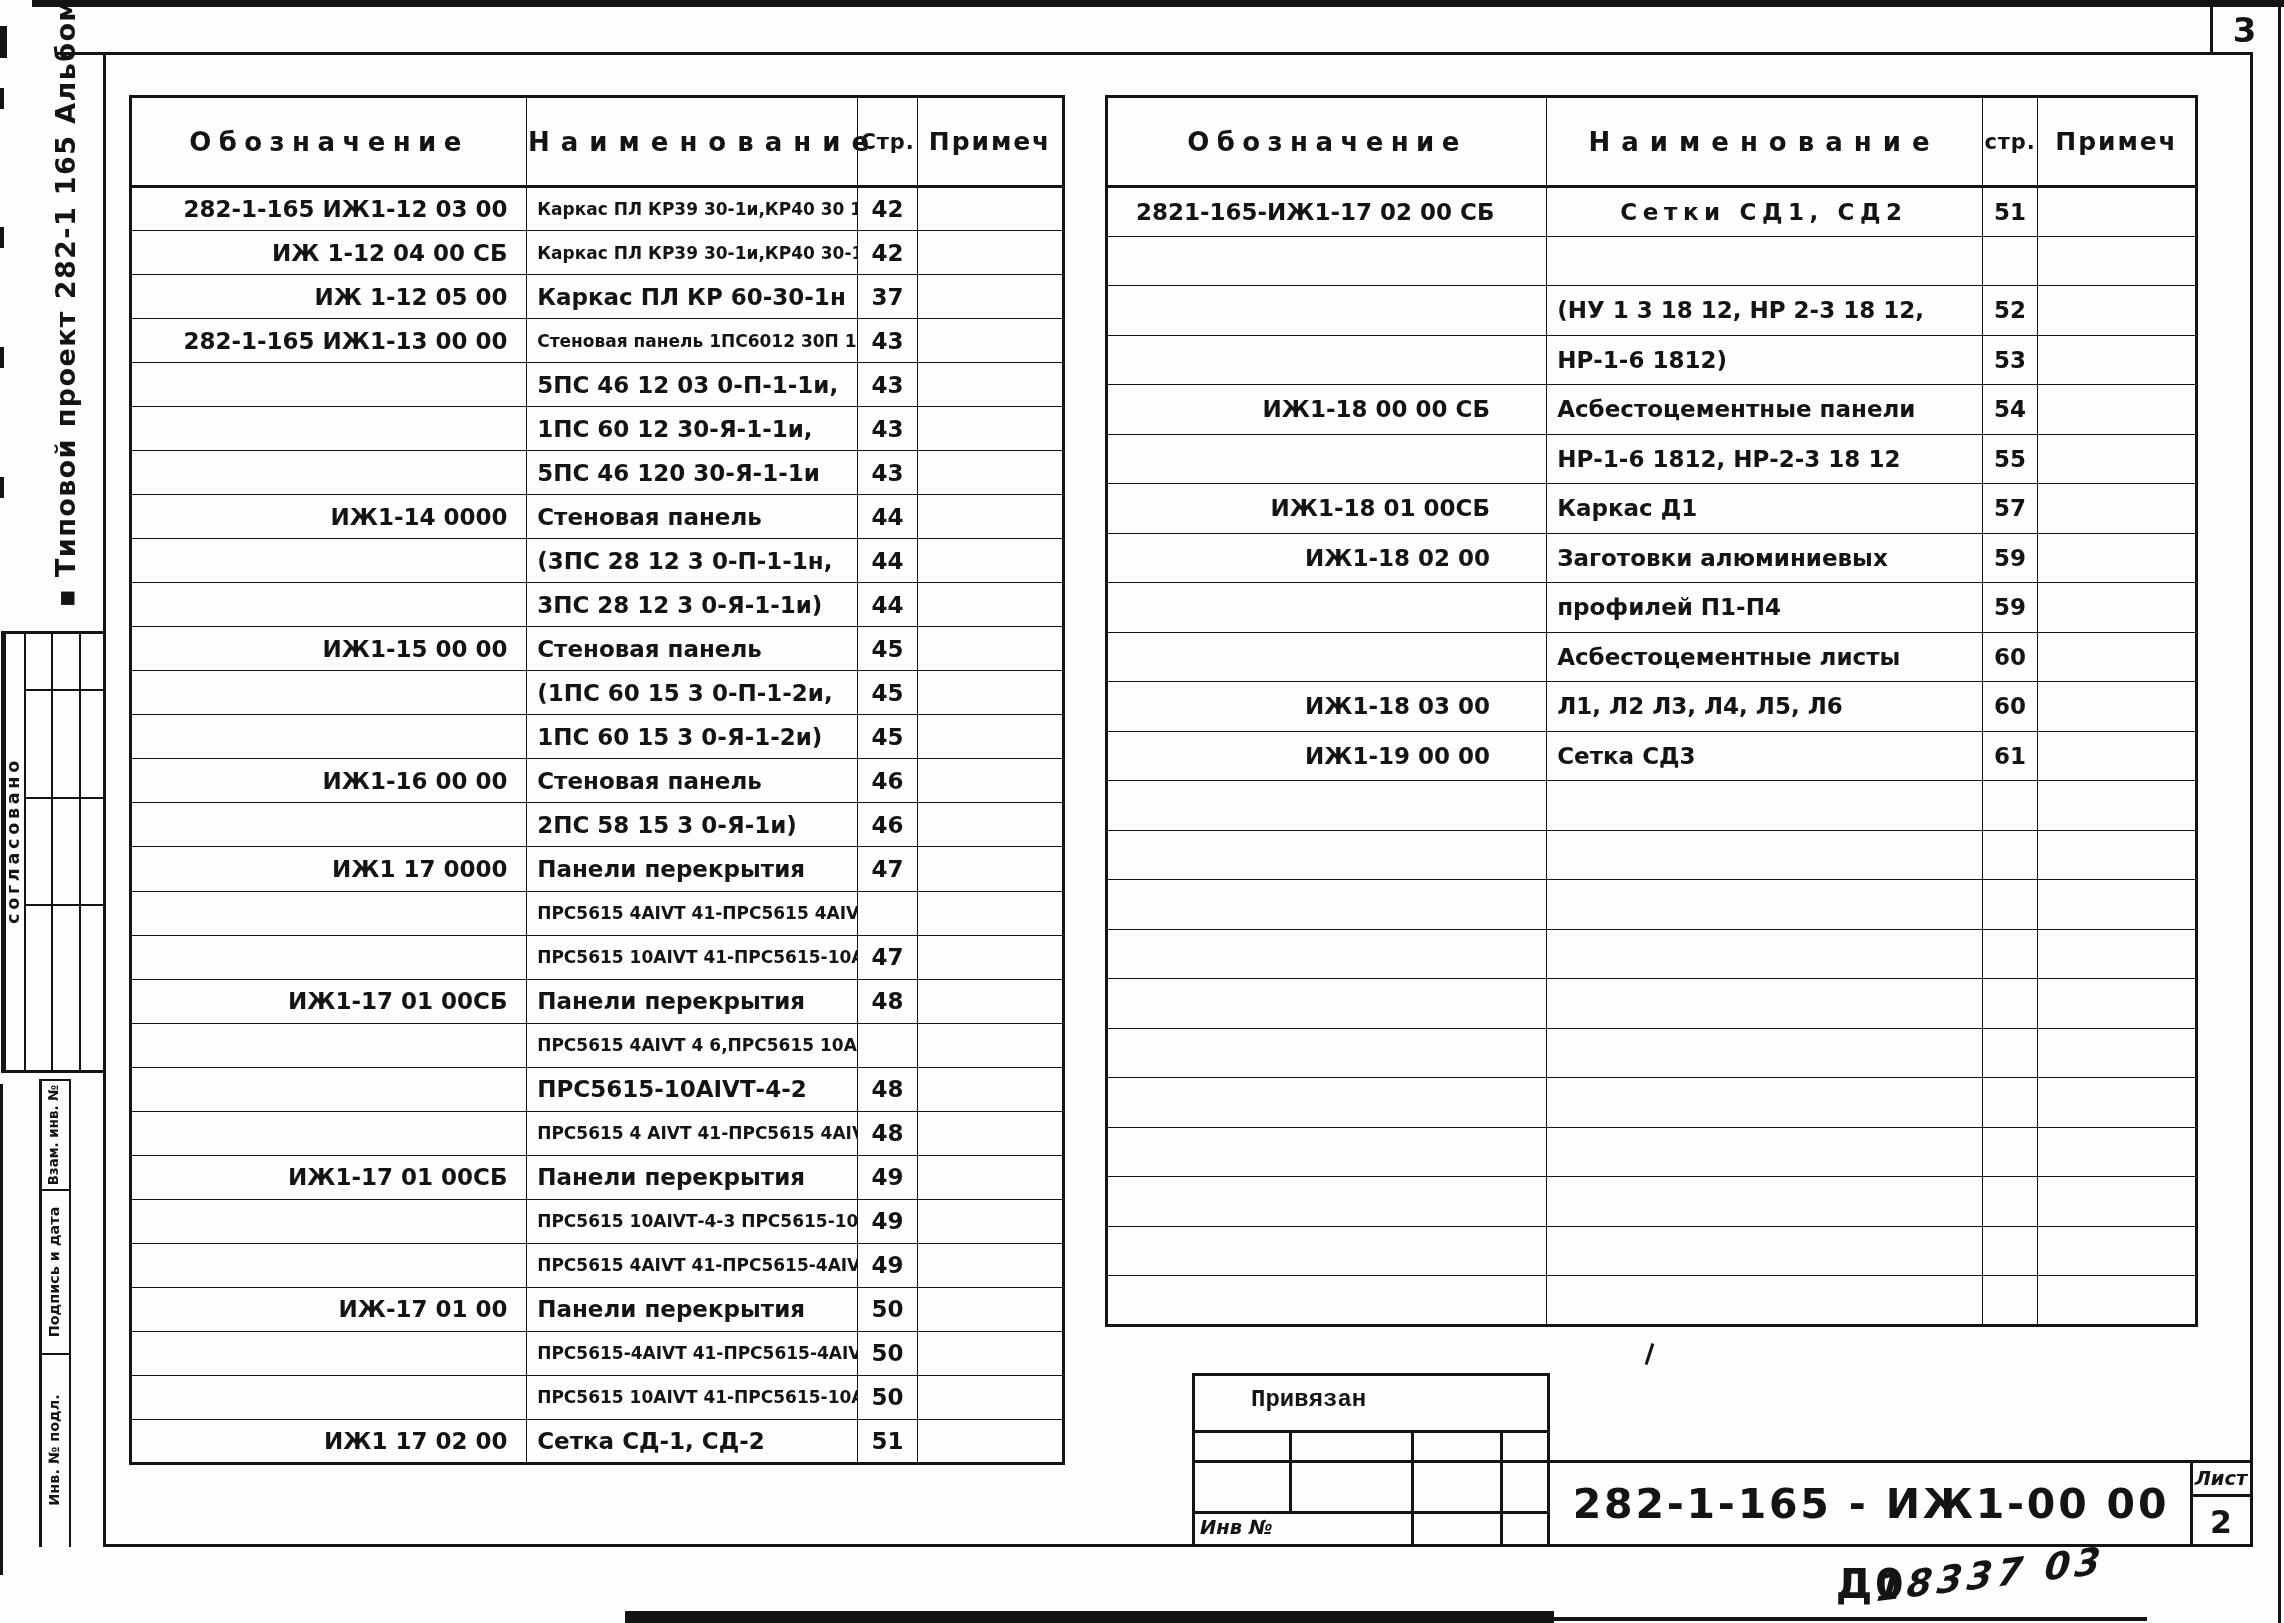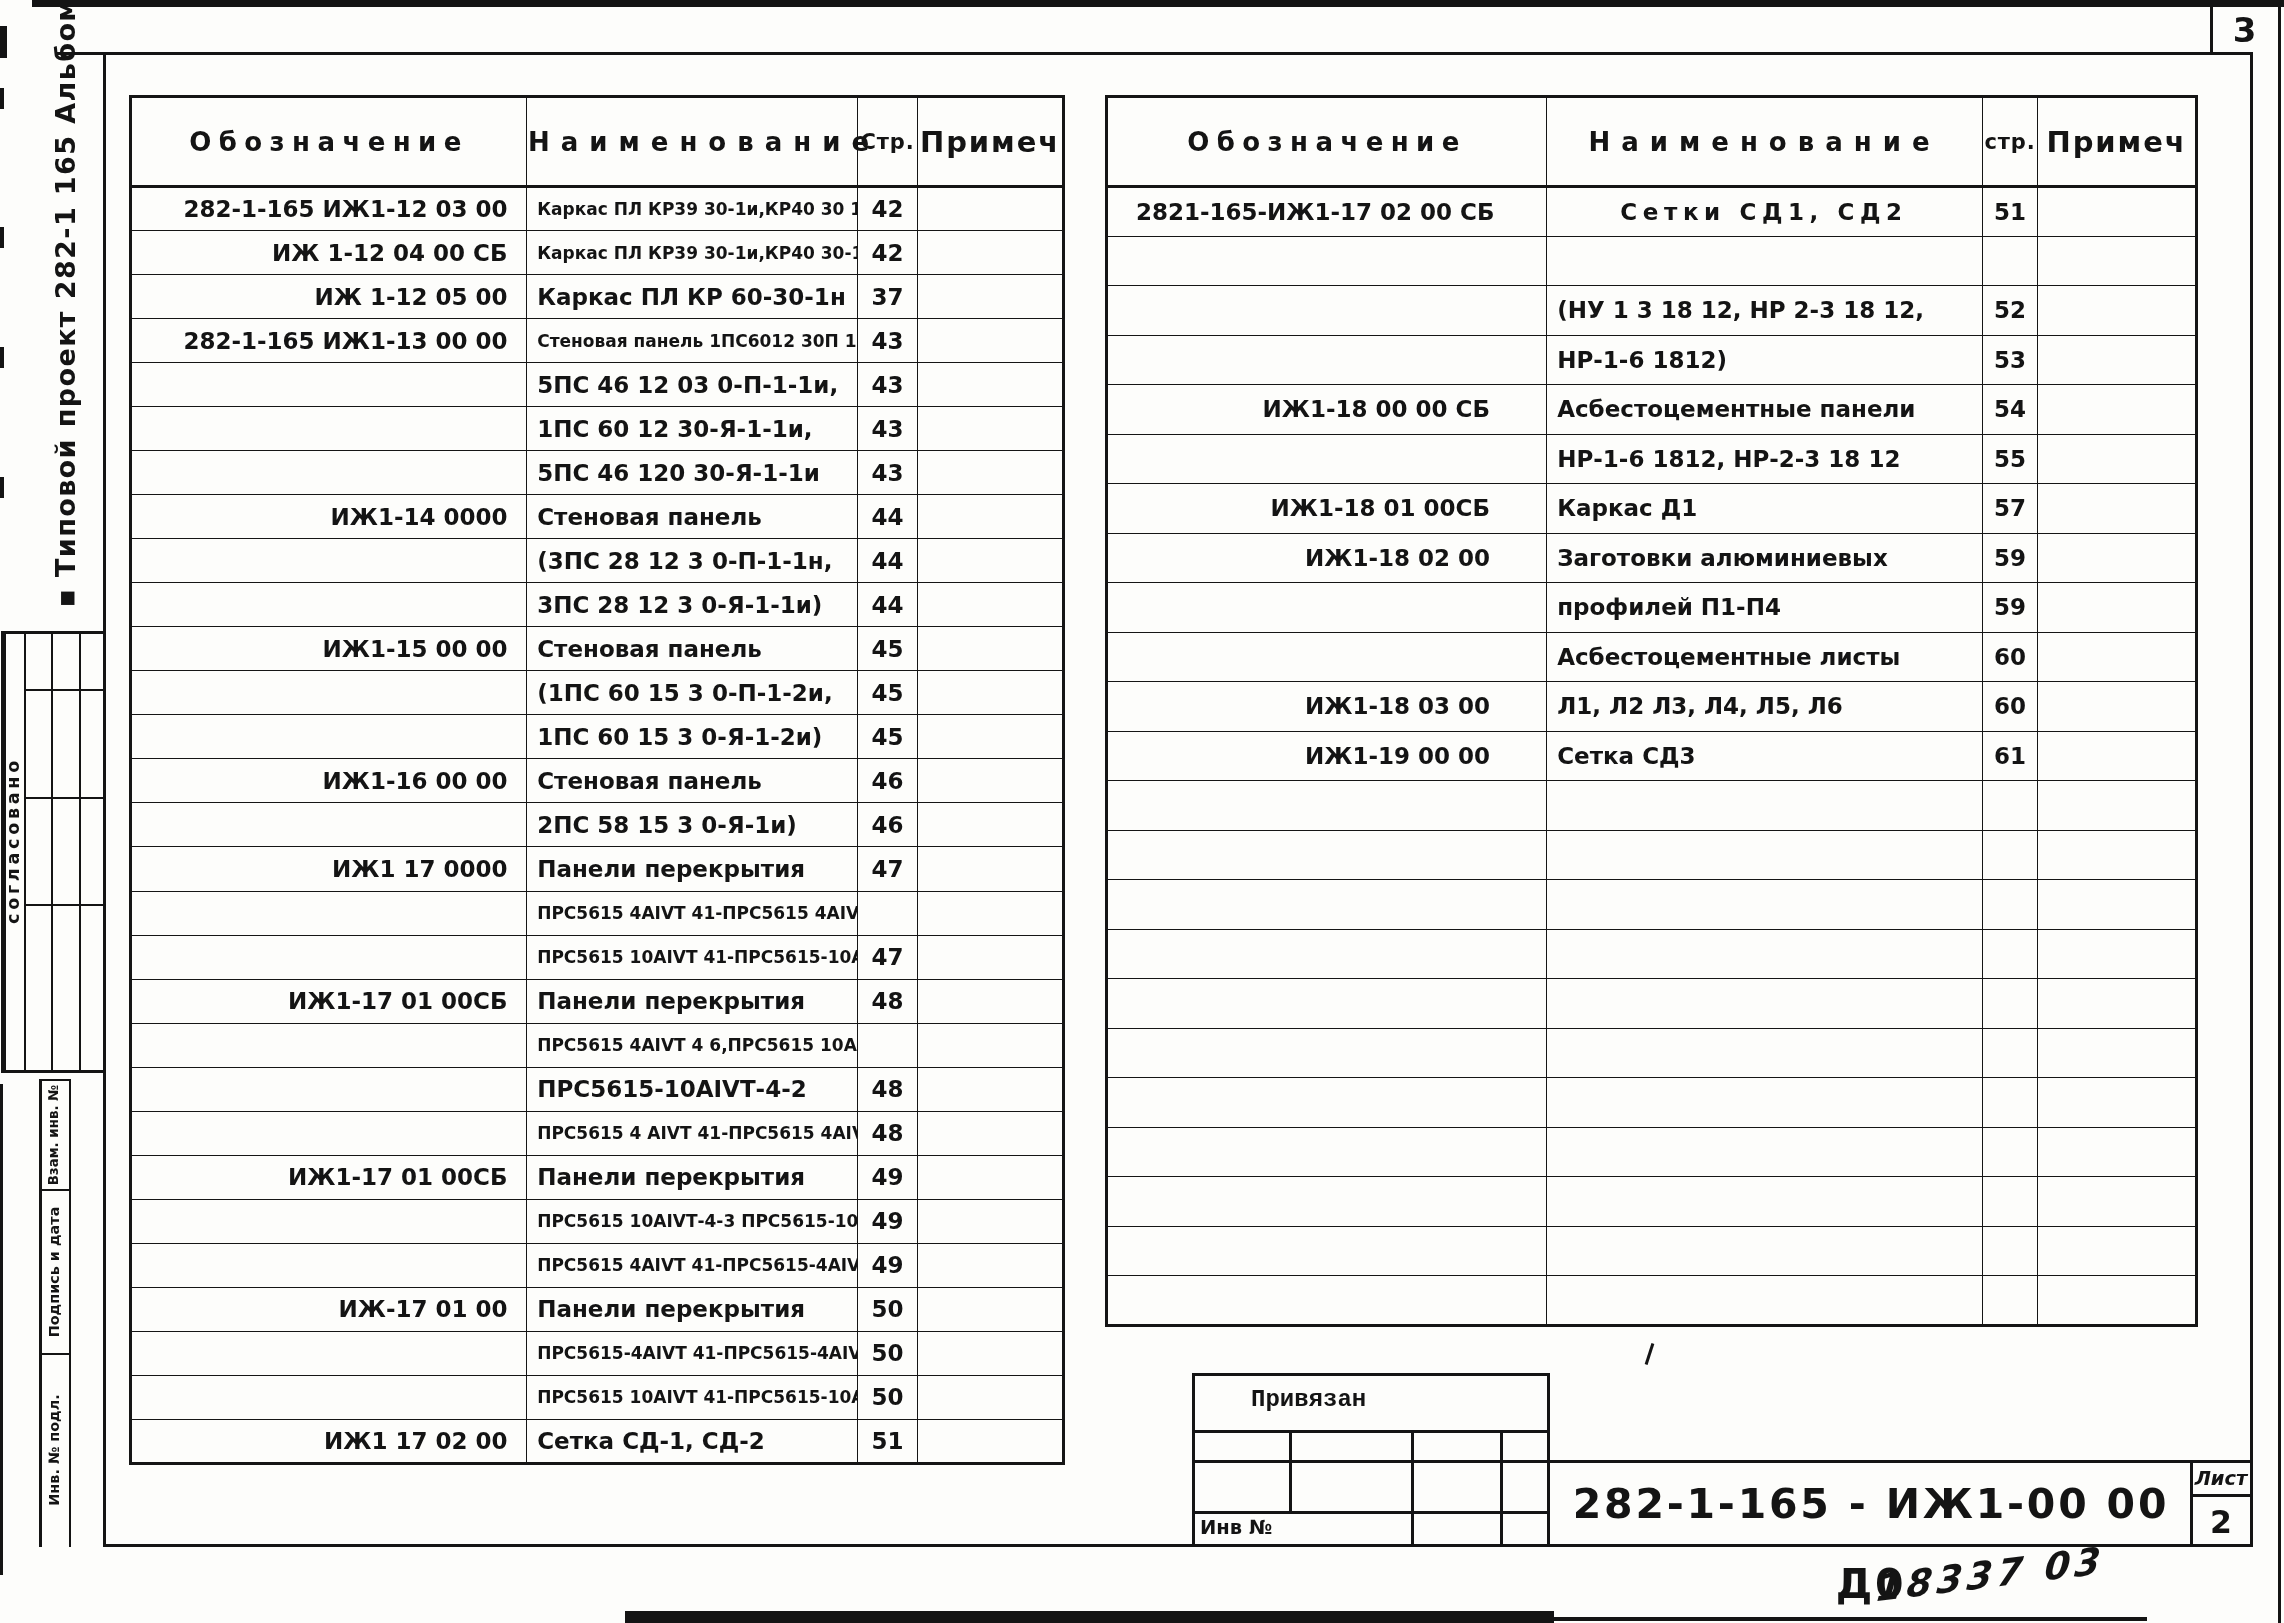--- a/index.html
+++ b/index.html
@@ -11,36 +11,36 @@
 
   
   .tbl-wrap{position:absolute;}
   table{border-collapse:collapse;table-layout:fixed;width:100%;height:100%;}
   table,th,td{border:1.9px solid #151515;}
   table{border-width:3.2px;}
   th{border-bottom-width:3.2px;font-size:26px;font-weight:bold;vertical-align:middle;}
   th.h-des{letter-spacing:7.4px;}
   th.h-name{letter-spacing:11px;}
   th.h-page{font-size:21px;letter-spacing:0.9px;margin-top:7px;}
-  th.h-note{font-size:29px;letter-spacing:1.9px;}
+  th.h-note{font-size:25px;letter-spacing:1.9px;}
   td{font-size:23px;font-weight:bold;vertical-align:middle;white-space:nowrap;overflow:hidden;}
   td.c-des{text-align:right;padding-right:18.5px;padding-left:28px;}
   td.c-name{text-align:left;padding-left:10.2px;}
   td.c-name.small{font-size:17px;}
   td.c-page{text-align:center;}
   .tbl-left tr{height:43px;}
   .tbl-left tr.hdr{height:90px;}
   .tbl-right tr{height:45px;}
   .tbl-right tr.hdr{height:90px;}
   .tbl-right td.c-des{padding-right:56px;}
   .tbl-right tbody tr:first-child td.c-name{text-align:center;letter-spacing:5.6px;padding-left:0;}
 
   
   #stamp-label{position:absolute;left:1251px;top:1386px;font-size:24px;font-weight:bold;font-family:Liberation Mono, monospace;}
-  #inv-label{position:absolute;left:1200px;top:1516px;font-size:19.5px;font-weight:bold;}
+  #inv-label{position:absolute;left:1200px;top:1516px;font-size:19.5px;font-weight:bold;font-style:italic;}
   #doc-number{position:absolute;left:1550px;top:1464px;width:642px;height:80px;line-height:80px;
               text-align:center;font-size:41px;font-weight:bold;letter-spacing:2.8px;}
   #sheet-label{position:absolute;left:2192px;top:1463px;width:58px;height:27px;line-height:31px;
                text-align:center;font-size:19.5px;font-weight:bold;font-style:italic;}
   #sheet-number{position:absolute;left:2192px;top:1499px;width:58px;height:46px;line-height:46px;
                 text-align:center;font-size:31.5px;font-weight:bold;}
   #corner-number{position:absolute;left:2214px;top:10.2px;width:61px;height:41px;line-height:41px;
                  text-align:center;font-size:34px;font-weight:bold;}
   #handwritten{position:absolute;left:1876px;top:1553px;font-size:37px;font-style:italic;font-weight:bold;
                transform:rotate(-7deg) skewX(-12deg);letter-spacing:4.6px;}

